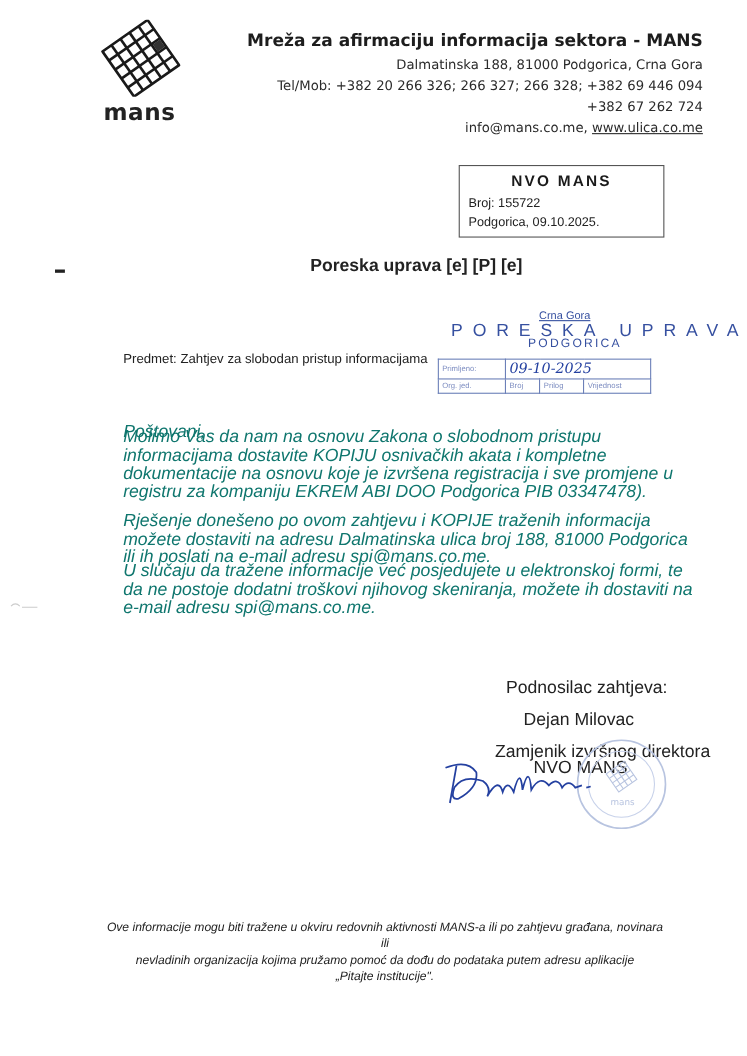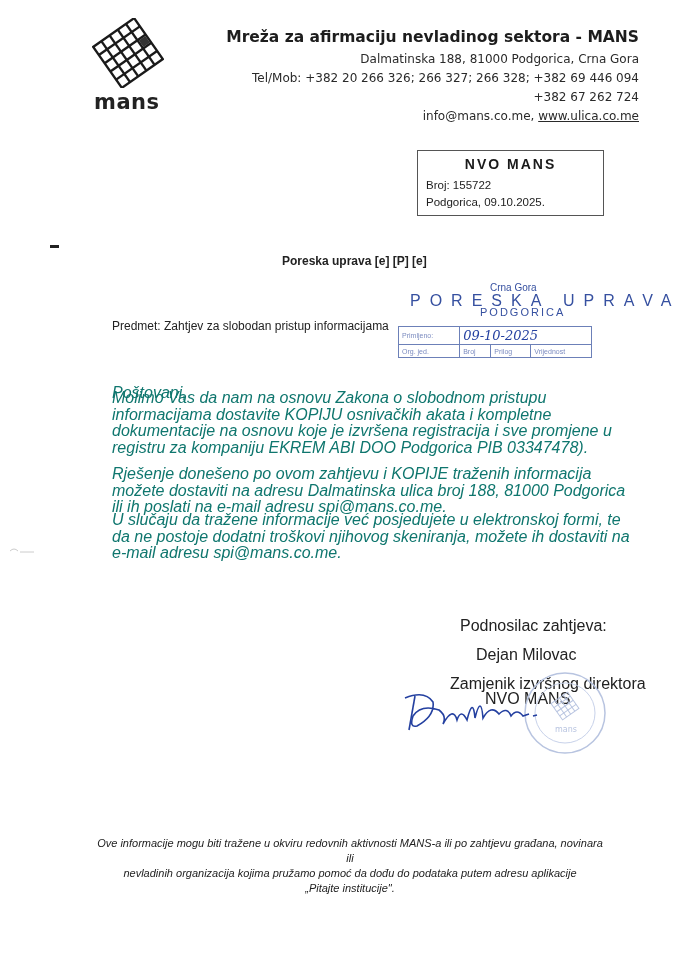--- a/index.html
+++ b/index.html
@@ -6,24 +6,24 @@
     body { width: 679px; height: 960px; position: relative; overflow: hidden; font-family: "Liberation Sans", sans-serif; color: #1a1a1a; }
     .abs { position: absolute; }
     .logo { left: 92px; top: 18px; width: 72px; height: 95px; }
     .logo-word { position: absolute; left: 2px; top: 72px; font-family: "DejaVu Sans", sans-serif; font-weight: bold; font-size: 21px; letter-spacing: 0.5px; color: #222; }
     .org-title { right: 40px; top: 28px; font-family: "DejaVu Sans", sans-serif; font-size: 15.5px; font-weight: bold; color: #1d1d1d; text-align: right; white-space: nowrap; }
     .hdr-line { right: 40px; font-family: "DejaVu Sans", sans-serif; font-size: 12px; color: #2a2a2a; text-align: right; white-space: nowrap; }
     .hdr-line a { color: #2a2a2a; text-decoration: underline; }
     .refbox { left: 417px; top: 150px; width: 187px; height: 66px; border: 1px solid #555; box-sizing: border-box; }
     .refbox .t { position: absolute; left: 0; right: 0; top: 5px; text-align: center; font-size: 14px; font-weight: bold; letter-spacing: 2px; color: #1a1a1a; }
     .refbox .l { position: absolute; left: 8px; font-size: 11.5px; color: #222; }
-    .recipient { left: 282px; top: 233px; font-size: 12px; font-weight: bold; color: #222; margin-top: 21px; }
+    .recipient { left: 282px; top: 233px; font-size: 16px; font-weight: bold; color: #222; }
     .dash { left: 50px; top: 245px; width: 9px; height: 3px; background: #222; }
     .stamp { left: 398px; top: 282px; width: 234px; height: 100px; color: #2f4fa8; }
-    .stamp .cg { position: absolute; left: 92px; top: 0px; font-size: 10px; color: #3650a0; }
+    .stamp .cg { position: absolute; left: 92px; top: 0px; font-size: 10px; color: #3650a0; text-decoration: underline; }
     .stamp .pu { position: absolute; left: 12px; top: 10px; font-size: 16px; letter-spacing: 9px; color: #3650a0; white-space: nowrap; }
     .stamp .pg { position: absolute; left: 82px; top: 24px; font-size: 11px; letter-spacing: 2px; color: #3650a0; }
     .stamp table { position: absolute; left: 0; top: 44px; width: 194px; border-collapse: collapse; }
     .stamp td { border: 1px solid #6c80b8; font-size: 7px; color: #7c8cc0; padding: 1px 3px; height: 10px; }
     .stamp .hw { font-family: "DejaVu Serif", serif; font-style: italic; color: #2440a0; font-size: 15px; }
     .subject { left: 112px; top: 319px; font-size: 12px; color: #222; }
     .para { left: 112px; width: 520px; font-size: 16px; line-height: 16.5px; color: #0f766e; font-style: italic; }
     .sign { font-size: 16px; color: #222; white-space: nowrap; }
     .footer { left: 95px; width: 510px; top: 836px; text-align: center; font-style: italic; font-size: 11px; line-height: 15px; color: #222; }
     .margin-mark { left: 8px; top: 545px; width: 28px; height: 10px; }
@@ -42,21 +42,21 @@
       <line x1="0" y1="10" x2="50" y2="10"></line>
         <line x1="0" y1="20" x2="50" y2="20"></line>
       <line x1="0" y1="30" x2="50" y2="30"></line>
         <line x1="0" y1="40" x2="50" y2="40"></line>
       <rect x="41" y="21" width="8" height="8" fill="#333" stroke="none"></rect>
     </g>
   </svg>
   <div class="logo-word">mans</div>
 </div>
 
-<div class="abs org-title">Mreža za afirmaciju nevladinog sektora - MANS</div>
+<div class="abs org-title">Mreža za afirmaciju informacija sektora - MANS</div>
 <div class="abs hdr-line" style="top:52px">Dalmatinska 188, 81000 Podgorica, Crna Gora</div>
 <div class="abs hdr-line" style="top:71px">Tel/Mob: +382 20 266 326; 266 327; 266 328; +382 69 446 094</div>
 <div class="abs hdr-line" style="top:90px">+382 67 262 724</div>
 <div class="abs hdr-line" style="top:109px">
   <span>info@mans.co.me,</span>
   <a>www.ulica.co.me</a>
 </div>
 
 <div class="abs refbox">
   <div class="t">NVO MANS</div>

